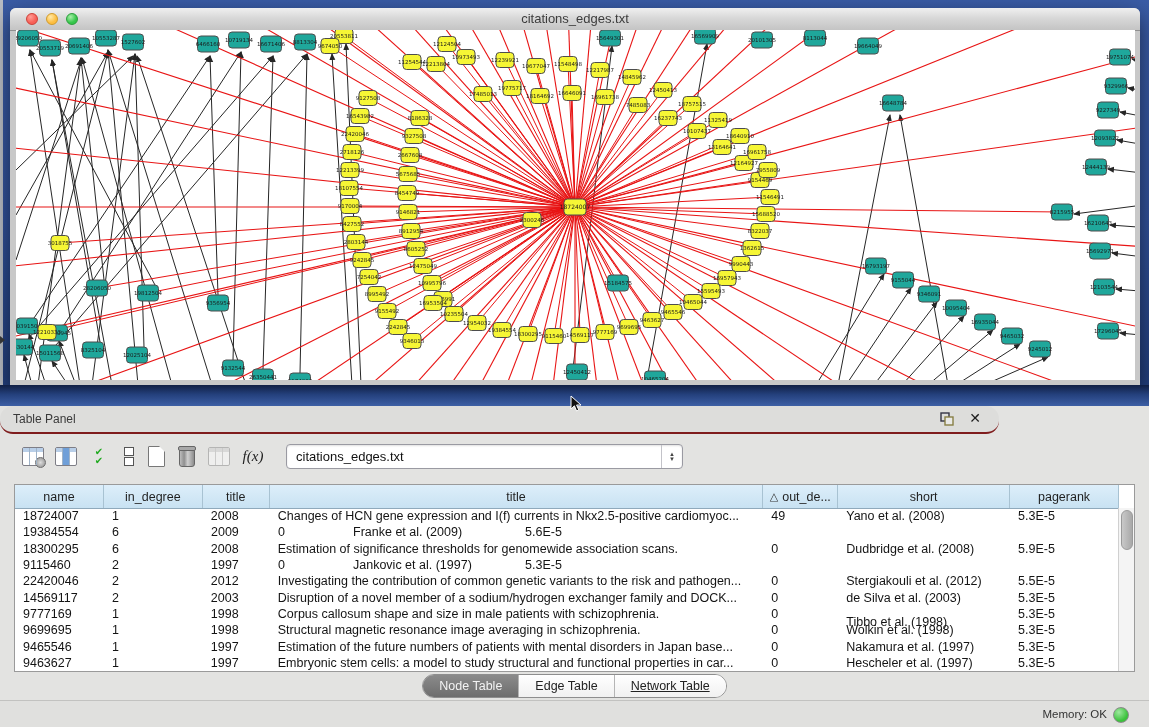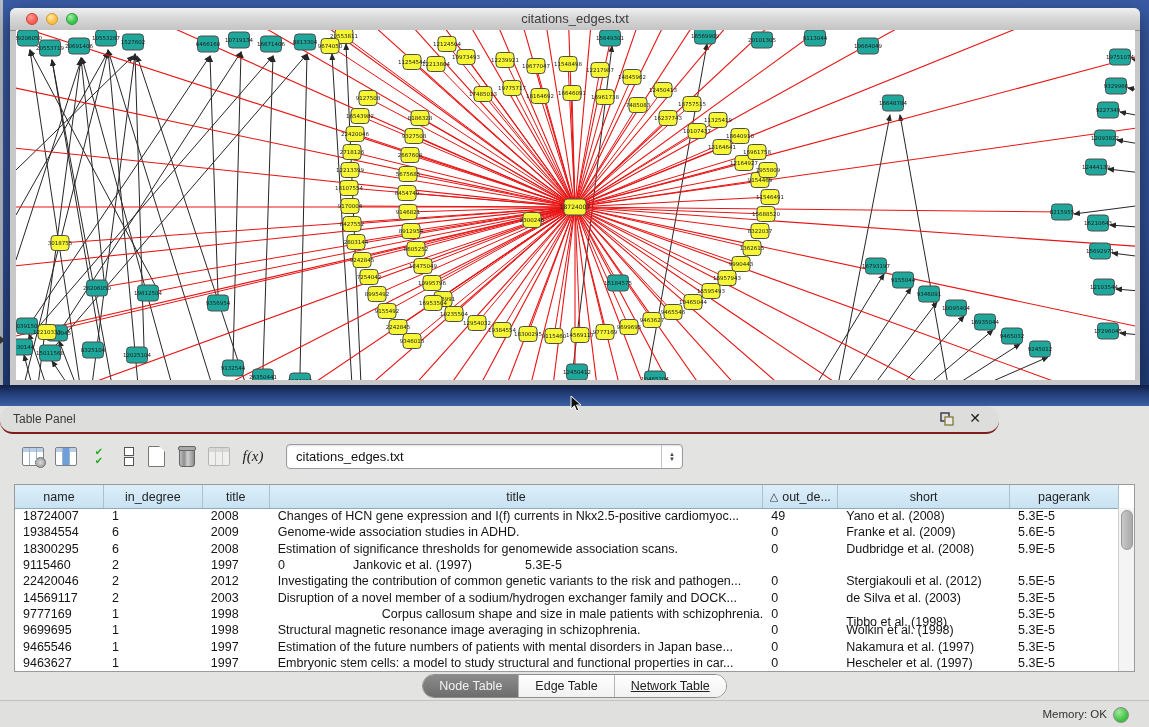--- a/index.html
+++ b/index.html
@@ -892,21 +892,20 @@
             <div class="td" style="width: 67px;">2008</div>
             <div class="td" style="width: 494px;">Changes of HCN gene expression and I(f) currents in Nkx2.5-positive cardiomyoc...</div>
             <div class="td" style="width: 75px;">49</div>
             <div class="td" style="width: 172px;">Yano et al. (2008)</div>
             <div class="td" style="width: 109px;">5.3E-5</div>
           </div>
           <div class="tr">
             <div class="td" style="width: 89px;">19384554</div>
             <div class="td" style="width: 99px;">6</div>
             <div class="td" style="width: 67px;">2009</div>
-            <div class="td" style="width: 494px;">Genome-wide association studies in ADHD.</div>
             <div class="td" style="width: 75px;">0</div>
             <div class="td" style="width: 172px;">Franke et al. (2009)</div>
             <div class="td" style="width: 109px;">5.6E-5</div>
           </div>
           <div class="tr">
             <div class="td" style="width: 89px;">18300295</div>
             <div class="td" style="width: 99px;">6</div>
             <div class="td" style="width: 67px;">2008</div>
             <div class="td" style="width: 494px;">Estimation of significance thresholds for genomewide association scans.</div>
             <div class="td" style="width: 75px;">0</div>
@@ -936,21 +935,21 @@
             <div class="td" style="width: 67px;">2003</div>
             <div class="td" style="width: 494px;">Disruption of a novel member of a sodium/hydrogen exchanger family and DOCK...</div>
             <div class="td" style="width: 75px;">0</div>
             <div class="td" style="width: 172px;">de Silva et al. (2003)</div>
             <div class="td" style="width: 109px;">5.3E-5</div>
           </div>
           <div class="tr">
             <div class="td" style="width: 89px;">9777169</div>
             <div class="td" style="width: 99px;">1</div>
             <div class="td" style="width: 67px;">1998</div>
-            <div class="td" style="width: 494px; text-align: right;">Corpus callosum shape and size in male patients with schizophrenia.</div>
+            <div class="td" style="width: 494px;">Corpus callosum shape and size in male patients with schizophrenia.</div>
             <div class="td" style="width: 75px;">0</div>
             <div class="td" style="width: 172px; margin-top: 17px;">Tibbo et al. (1998)</div>
             <div class="td" style="width: 109px;">5.3E-5</div>
           </div>
           <div class="tr">
             <div class="td" style="width: 89px;">9699695</div>
             <div class="td" style="width: 99px;">1</div>
             <div class="td" style="width: 67px;">1998</div>
             <div class="td" style="width: 494px;">Structural magnetic resonance image averaging in schizophrenia.</div>
             <div class="td" style="width: 75px;">0</div>

